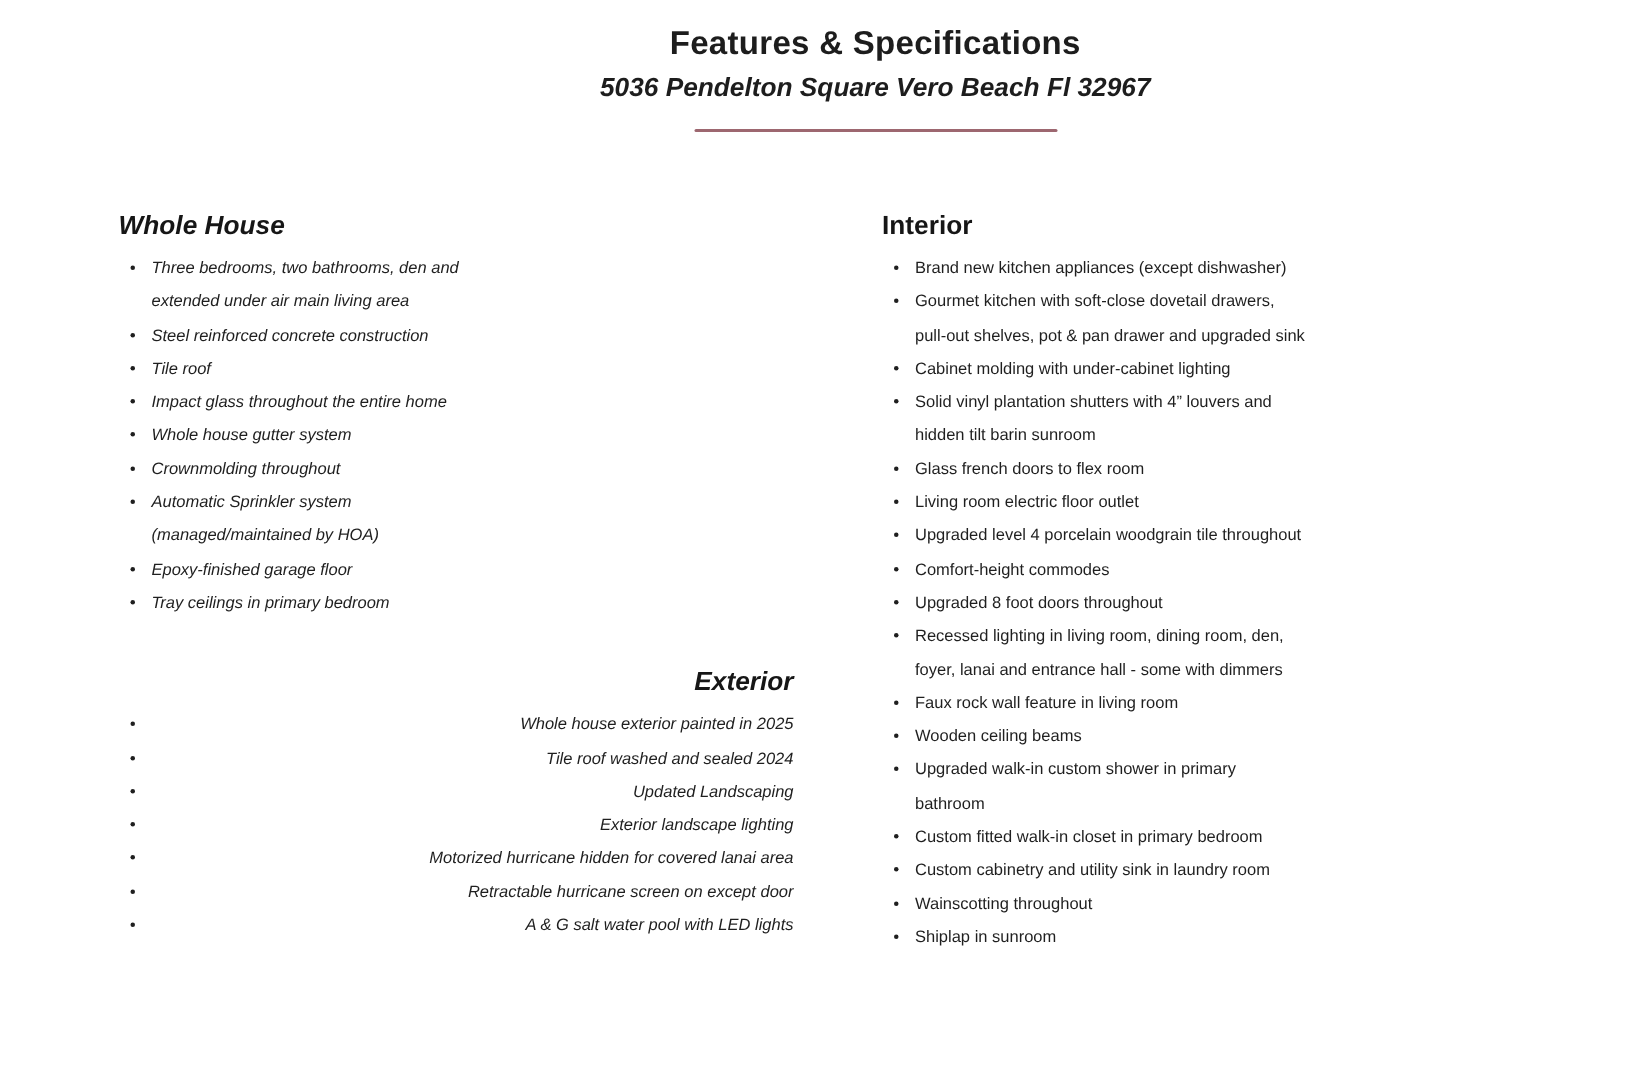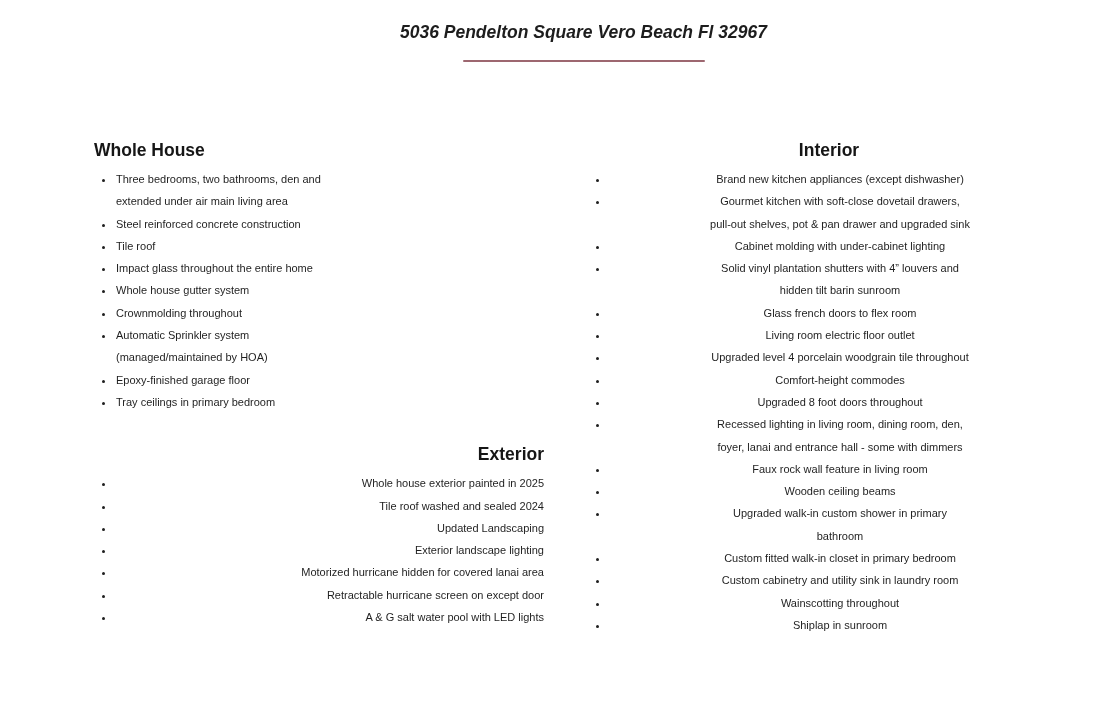--- a/index.html
+++ b/index.html
@@ -44,27 +44,27 @@
     height: 2px;
     margin: 17px auto 0 auto;
     background: #9d6770;
     border-radius: 1px;
   }
   .column {
     position: absolute;
     top: 140px;
   }
   .column-left {
-    left: 94px;
+    left: 79px;
     width: 450px;
+    font-style: italic;
   }
   .column-right {
     left: 588px;
     width: 482px;
-    text-align: center;
   }
   .doc-section + .doc-section {
     margin-top: 31px;
     text-align: right;
   }
   .section-heading {
     margin: 0 0 8px 0;
     font-size: 17.5px;
     line-height: 20px;
     font-weight: 700;
@@ -82,20 +82,21 @@
     color: #1f1f1f;
     padding-left: 1px;
   }
 </style>
 </head>
 <body>
 
 <div class="page" style="color: rgb(31, 31, 31);">
 
   <header class="doc-header">
+    <h1 class="doc-title">Features &amp; Specifications</h1>
     <p class="doc-subtitle">5036 Pendelton Square Vero Beach Fl 32967</p>
     <div class="title-divider" style="background-color: rgb(157, 103, 112);"></div>
   </header>
 
   <div class="column column-left">
       <section class="doc-section">
         <h2 class="section-heading">Whole House</h2>
         <ul class="feature-list">
           <li class="feature-item">Three bedrooms, two bathrooms, den and
 extended under air main living area</li>

